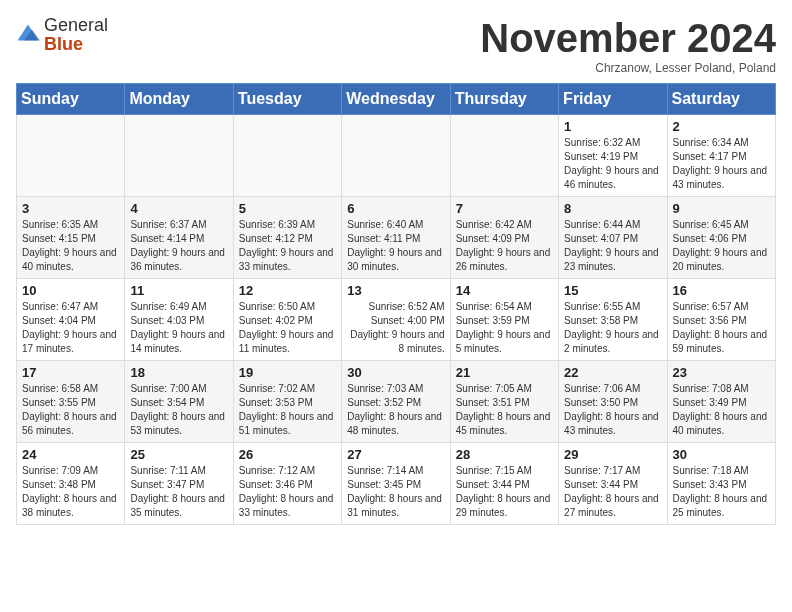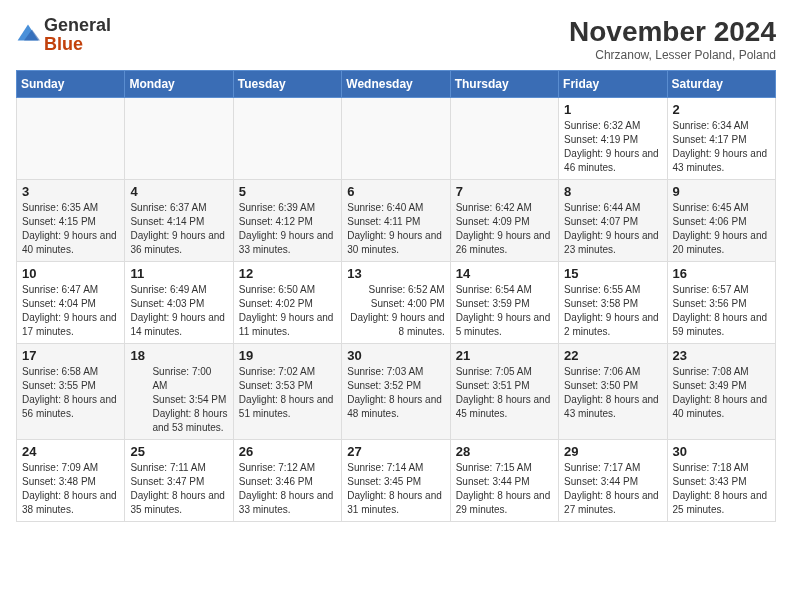--- a/index.html
+++ b/index.html
@@ -16,59 +16,59 @@
       align-items: flex-start;
       margin-bottom: 8px;
     }
     .logo {
       display: flex;
       align-items: center;
       gap: 4px;
     }
     .logo-text-general {
       font-size: 18px;
-      font-weight: bold;
+      font-weight: normal;
       color: #333;
       line-height: 1;
     }
     .logo-text-blue {
       font-size: 18px;
       font-weight: bold;
       color: #c2410c;
       line-height: 1;
     }
     .logo-icon {
       width: 24px;
       height: 24px;
     }
     .title-area {
       text-align: right;
     }
     .month-title {
-      font-size: 28px;
+      font-size: 40px;
       font-weight: bold;
       color: #333;
     }
     .location-title {
       font-size: 12px;
       color: #555;
     }
     table {
       width: 100%;
       border-collapse: collapse;
       font-size: 11px;
     }
     thead tr {
       background-color: #3a6db5;
       color: white;
     }
     thead th {
       padding: 6px 4px;
       text-align: left;
-      font-size: 12px;
+      font-size: 16px;
       font-weight: bold;
       border: 1px solid #5a8dd0;
     }
     tbody tr {
       vertical-align: top;
     }
     tbody td {
       border: 1px solid #ddd;
       padding: 4px 5px;
       height: 80px;
@@ -239,21 +239,21 @@
       </tr>
       <tr>
         <td>
           <div class="day-number">17</div>
           <div class="day-info" style="white-space: pre-line;">Sunrise: 6:58 AM
 Sunset: 3:55 PM
 Daylight: 8 hours and 56 minutes.</div>
         </td>
         <td>
           <div class="day-number">18</div>
-          <div class="day-info" style="white-space: pre-line; margin-left: 22px;">Sunrise: 7:00 AM
+          <div class="day-info" style="white-space: pre-line;">Sunrise: 7:00 AM
 Sunset: 3:54 PM
 Daylight: 8 hours and 53 minutes.</div>
         </td>
         <td>
           <div class="day-number">19</div>
           <div class="day-info" style="white-space: pre-line;">Sunrise: 7:02 AM
 Sunset: 3:53 PM
 Daylight: 8 hours and 51 minutes.</div>
         </td>
         <td>

